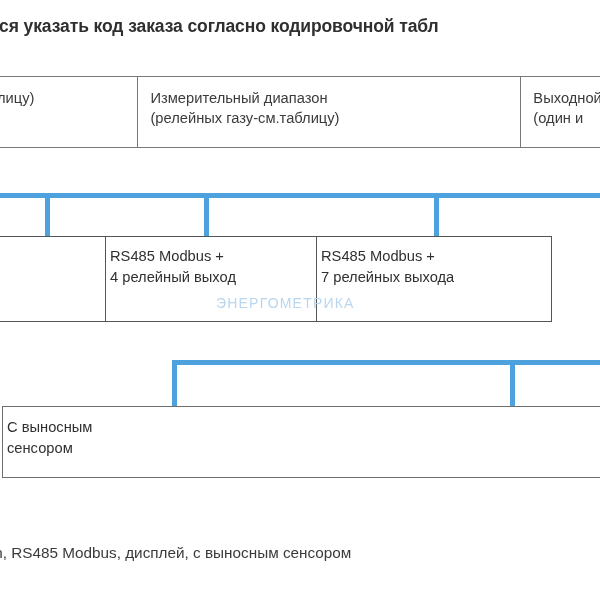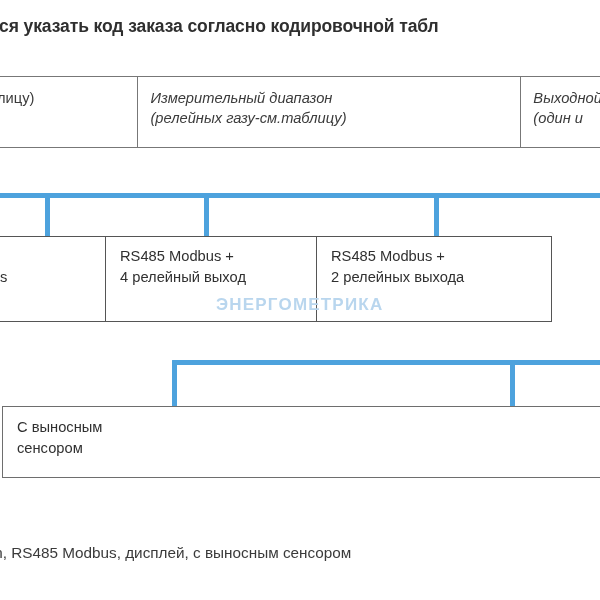--- a/index.html
+++ b/index.html
@@ -49,21 +49,21 @@
   }
   .top-cell {
     box-sizing: border-box;
     padding: 11px 10px 0 12px;
     font-size: 14.7px;
     line-height: 1.38;
     color: #3b3b3b;
     background: #ffffff;
     overflow: hidden;
   }
-  .top-cell + .top-cell { border-left: 1.4px solid #777777; font-style: italic; }
+  .top-cell + .top-cell { border-left: 1.4px solid #777777; }
   .top-cell-1 { width: 197px; }
   .top-cell-2 { width: 384px; }
   .top-cell-3 { width: 139px; }
   .cell-line { white-space: nowrap; }
 
   
   .bluewire { position: absolute; background: #4da2dd; }
   .hbar { height: 5px; border-radius: 1px; }
   .vbar { width: 5px; border-radius: 1px; }
 
@@ -83,21 +83,21 @@
     top: 236px;
     width: 612px;
     height: 86px;
     box-sizing: border-box;
     border: 1.4px solid #555555;
     display: flex;
     background: #ffffff;
   }
   .opt-box {
     box-sizing: border-box;
-    padding: 9px 9px 0 14px;
+    padding: 9px 9px 0 4px;
     font-size: 14.7px;
     line-height: 1.42;
     color: #303030;
     background: transparent;
     overflow: hidden;
   }
   .opt-box + .opt-box { border-left: 1.4px solid #555555; }
   .o1-a { width: 164px; }
   .o1-b { width: 211px; }
   .o1-c { width: 235px; }
@@ -116,22 +116,22 @@
   }
   .o2-a { width: 395px; padding-top: 18px; }
   .o2-b { width: 219px; padding-top: 10px; }
   .opt-row2 .opt-box + .opt-box { border-left: 1.4px solid #6e6e6e; }
 
   
   .watermark {
     position: absolute;
     left: 216px;
     top: 295px;
-    font-size: 17px;
-    font-weight: bold;
+    font-size: 14px;
+    font-weight: normal;
     letter-spacing: 1.2px;
     color: #b9d6ee;
     white-space: nowrap;
     user-select: none;
   }
 
   
   .caption {
     position: absolute;
     left: -10px;
@@ -173,21 +173,21 @@
     <div class="opt-box o1-a">
       <div class="cell-line">RS485</div>
       <div class="cell-line">Modbus</div>
     </div>
     <div class="opt-box o1-b">
       <div class="cell-line">RS485 Modbus +</div>
       <div class="cell-line">4 релейный выход</div>
     </div>
     <div class="opt-box o1-c">
       <div class="cell-line">RS485 Modbus +</div>
-      <div class="cell-line">2 релейных выхода</div>
+      <div class="cell-line">7 релейных выхода</div>
     </div>
   </div>
 
   <div class="watermark">ЭНЕРГОМЕТРИКА</div>
 
   <div class="bluewire hbar bus2-h"></div>
   <div class="bluewire vbar bus2-v1"></div>
   <div class="bluewire vbar bus2-v2"></div>
 
   <div class="opt-row2">

